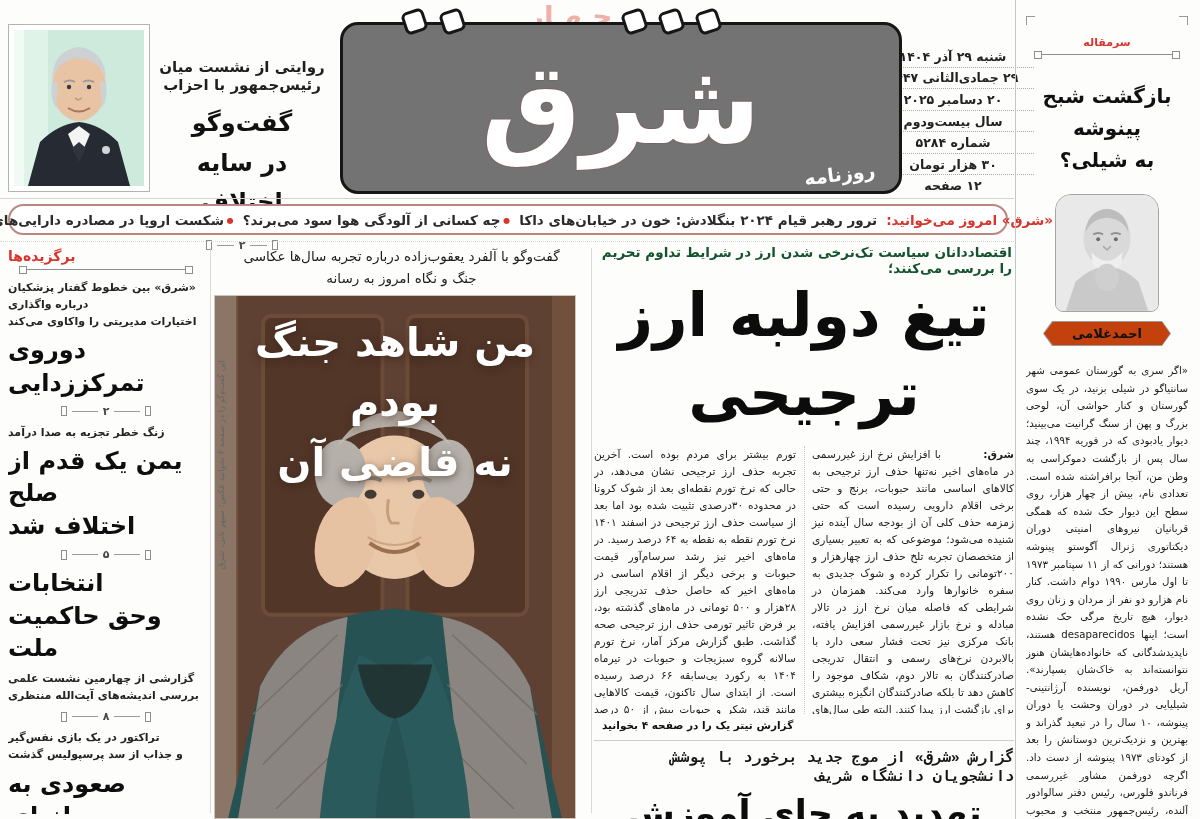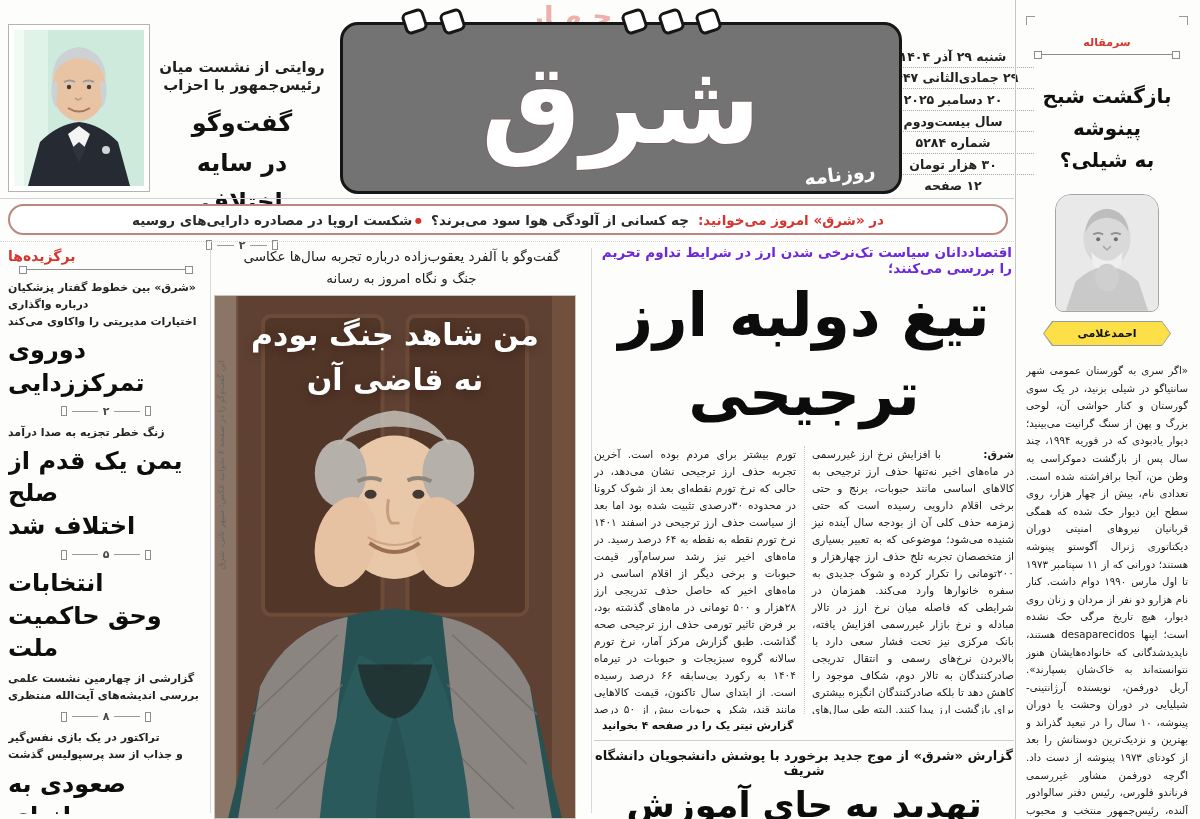--- a/index.html
+++ b/index.html
@@ -53,46 +53,46 @@
   .sidebar { position:absolute; left:8px; top:248px; width:196px; height:566px; text-align:left; overflow:hidden; }
   .sec-hdr { color:#d7342e; font-weight:bold; font-size:14px; }
   .sb-kicker { font-size:11px; font-weight:bold; color:#232323; line-height:1.55; white-space:pre-line; margin-top:6px; }
   .sb-title { font-size:24px; font-weight:900; color:#0e0e0e; line-height:1.35; white-space:pre-line; margin-top:4px; }
 
   
   .interview { position:absolute; left:214px; top:246px; width:375px; height:573px; }
   .int-kicker { font-size:13.5px; font-weight:normal; text-align:center; line-height:1.6; white-space:pre-line; color:#1c1c1c; padding:0 6px; }
   .int-photo { position:relative; margin:6px 0 0 0; margin-right:13px; height:524px; border:1px solid #cfc5ba; overflow:hidden; background:#6e4d3c; }
   .int-photo svg { position:absolute; inset:0; width:100%; height:100%; }
-  .int-title { position:absolute; top:16px; left:0; right:0; text-align:center; color:#fff; font-weight:900; font-size:30px; line-height:1.5; white-space:pre-line; text-shadow:0 2px 8px rgba(50,32,20,.6); }
+  .int-title { position:absolute; top:16px; left:0; right:0; text-align:center; color:#fff; font-weight:900; font-size:40px; line-height:1.5; white-space:pre-line; text-shadow:0 2px 8px rgba(50,32,20,.6); }
   .int-caption { position:absolute; left:216px; bottom:250px; writing-mode:vertical-rl; transform:rotate(180deg); font-size:8.5px; color:#666; letter-spacing:.5px; }
 
   
   .lead { position:absolute; left:594px; top:244px; width:420px; height:575px; overflow:hidden; }
-  .lead-kicker { font-size:13.5px; font-weight:bold; color:#6d28d9; text-align:right; padding-right:2px; }
+  .lead-kicker { font-size:13.5px; font-weight:bold; color:#14532d; text-align:right; padding-right:2px; }
   .lead-title { font-size:60px; font-weight:900; color:#0c0c0c; text-align:center; line-height:1.32; white-space:pre-line; }
   .lead-body-wrap { height:268px; overflow:hidden; margin-top:12px; }
   .lead-body { columns:2; column-gap:16px; column-rule:1px dotted #c8c8c8; font-size:10.6px; line-height:17px; text-align:justify; color:#1d1d1d; }
   .lead-lead-word { font-weight:bold;margin-left:38px; }
   .lead-footer { font-size:10.5px; font-weight:bold; color:#111; text-align:left; margin-top:5px; padding-left:8px; }
   .lead-hr { border-top:1px solid #cfcfcf; margin:9px 0 7px; }
-  .bottom-kicker { font-size:13px; font-weight:bold; text-align:center; color:#151515; }
+  .bottom-kicker { font-size:15px; font-weight:bold; color:#151515;font-family:Liberation Mono, monospace; }
   .bottom-title { font-size:35px; font-weight:900; text-align:center; color:#0c0c0c; margin-top:7px; }
 
   
   .editorial { position:absolute; left:1016px; top:0; width:184px; height:819px; padding:14px 12px 0 10px; display:flex; flex-direction:column; overflow:hidden; }
   .ed-corners { position:relative; height:14px; }
   .ed-corners::before, .ed-corners::after { content:""; position:absolute; top:2px; width:8px; height:8px; border:1px solid #9a9a9a; border-bottom:none; }
   .ed-corners::before { right:0; border-left:none; } .ed-corners::after { left:0; border-right:none; }
   .ed-hdr { color:#d7342e; font-weight:bold; font-size:11px; text-align:center; letter-spacing:2px; margin-top:8px; }
   .ed-title { font-size:20px; font-weight:900; color:#101010; text-align:center; line-height:1.6; white-space:pre-line; margin:16px 0 18px; }
   .ed-photo { width:104px; height:118px; margin:0 auto; border:1px solid #a5a5a5; border-radius:16px 16px 8px 8px; overflow:hidden; background:#ececec; }
   .ed-photo svg { width:100%; height:100%; display:block; }
   .ed-badge { position:relative; width:128px; height:25px; margin:9px auto 16px; clip-path:polygon(9px 0,119px 0,128px 50%,119px 100%,9px 100%,0 50%); background:#9a9a9a; }
-  .ed-badge-inner { position:absolute; inset:1px; clip-path:polygon(9px 0,118px 0,126px 50%,118px 100%,9px 100%,0 50%); background:#fde047; display:flex; align-items:center; justify-content:center; font-size:11px; font-weight:bold; color:#111; }
+  .ed-badge-inner { position:absolute; inset:1px; clip-path:polygon(9px 0,118px 0,126px 50%,118px 100%,9px 100%,0 50%); background:#c2410c; display:flex; align-items:center; justify-content:center; font-size:13px; font-weight:bold; color:#111; }
   .ed-body { flex:1; font-size:10.2px; line-height:17.6px; text-align:justify; color:#1a1a1a; overflow:hidden; }
 </style>
 </head>
 <body>
 
 <div class="page">
 
   <div class="pres-frame">
     <svg viewBox="0 0 130 156" aria-hidden="true">
       <rect width="130" height="156" fill="#cdeadd"></rect>
@@ -145,20 +145,21 @@
     <div class="date-row">سال بیست‌ودوم</div>
     <div class="date-row">شماره ۵۲۸۴</div>
     <div class="date-row">۳۰ هزار تومان</div>
     <div class="date-row">۱۲ صفحه</div>
   </div>
 
   <div class="masthead-rule"></div>
 
   <div class="ticker">
     <span class="ticker-label">در «شرق» امروز می‌خوانید:</span>
+    <span class="ticker-item">ترور رهبر قیام ۲۰۲۴ بنگلادش: خون در خیابان‌های داکا</span>
     <span class="ticker-item">چه کسانی از آلودگی هوا سود می‌برند؟</span>
     <span class="ticker-item">شکست اروپا در مصادره دارایی‌های روسیه</span>
   </div>
   <div class="ticker-rule"></div>
 
   <div class="vr1"></div>
   <div class="vr2"></div>
   <div class="vr3"></div>
 
   <aside class="sidebar">

